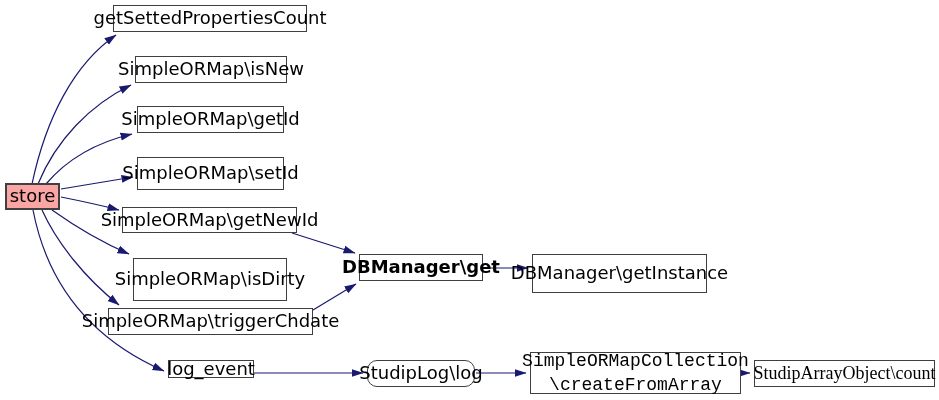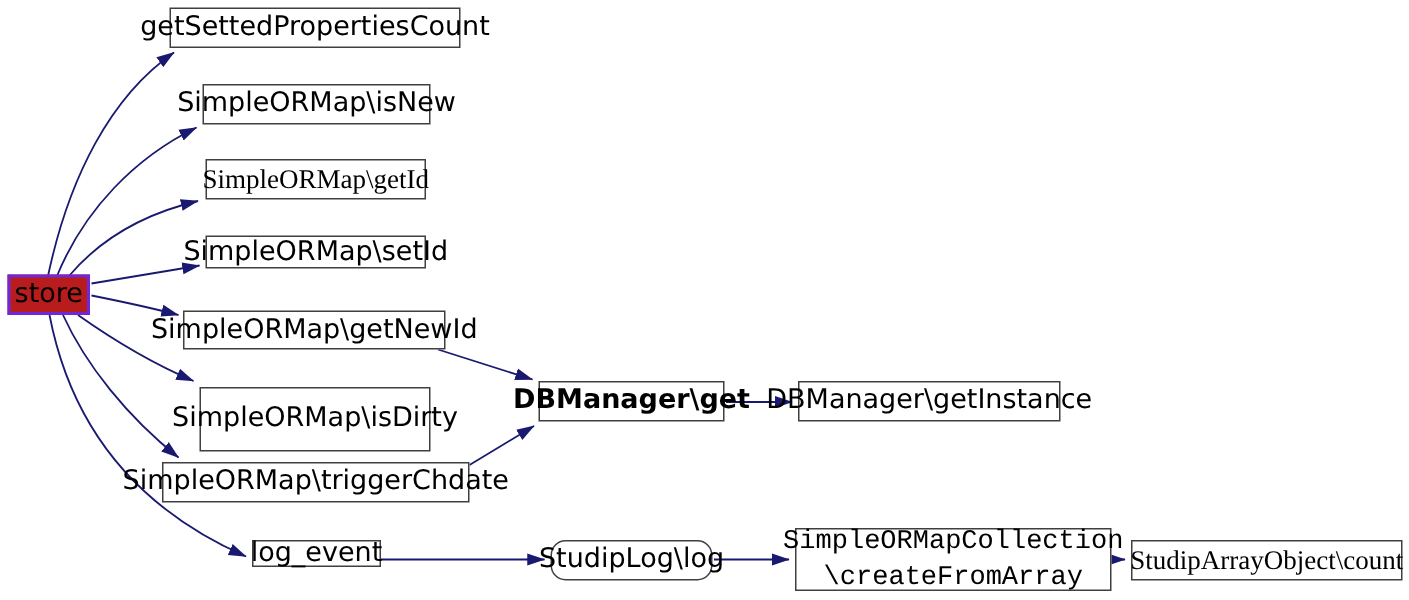--- a/index.html
+++ b/index.html
@@ -35,22 +35,22 @@
     text-align: center;
     font-size: 18px;
     line-height: 1.35;
     white-space: pre-line;
     background: #ffffff;
     border: 1px solid #3f3f3f;
     color: #000000;
     cursor: pointer;
   }
   .node.highlight {
-    background: #b91c1c;
-    border: 2px solid #6d28d9;
+    background: #fca5a5;
+    border: 2px solid #404040;
     cursor: default;
     text-align: right;
   }
 </style>
 </head>
 <body>
 
 <div class="canvas">
   <svg class="edge-layer" width="939" height="400" viewBox="0 0 939 400" xmlns="http://www.w3.org/2000/svg">
     <defs>
@@ -72,26 +72,26 @@
         <path d="M484,268 L528,268" class="edge-path" stroke="#191970" marker-end="url(#arrowhead)"></path>
         <path d="M254,373 L363,373" class="edge-path" stroke="#191970" marker-end="url(#arrowhead)"></path>
         <path d="M476,373 L526,373" class="edge-path" stroke="#191970" marker-end="url(#arrowhead)"></path>
         <path d="M706,373 L750,373" class="edge-path" stroke="#191970" marker-end="url(#arrowhead)"></path>
       </g>
   </svg>
   <div id="node-layer">
       <div class="node highlight" style="left: 5px; top: 183px; width: 55px; height: 27px;">store</div>
       <div class="node" style="left: 113px; top: 5px; width: 194px; height: 27px;">getSettedPropertiesCount</div>
       <div class="node" style="left: 135px; top: 56px; width: 152px; height: 27px;">SimpleORMap\isNew</div>
-      <div class="node" style="left: 137px; top: 106px; width: 147px; height: 27px; font-family: Liberation Serif, serif;">SimpleORMap\getId</div>
-      <div class="node" style="left: 137px; top: 157px; width: 147px; height: 22px;">SimpleORMap\setId</div>
+      <div class="node" style="left: 137px; top: 106px; width: 147px; height: 27px;">SimpleORMap\getId</div>
+      <div class="node" style="left: 137px; top: 157px; width: 147px; height: 33px;">SimpleORMap\setId</div>
       <div class="node" style="left: 122px; top: 207px; width: 175px; height: 26px;">SimpleORMap\getNewId</div>
       <div class="node" style="left: 133px; top: 258px; width: 154px; height: 43px;">SimpleORMap\isDirty</div>
       <div class="node" style="left: 108px; top: 308px; width: 205px; height: 27px;">SimpleORMap\triggerChdate</div>
       <div class="node" style="left: 168px; top: 360px; width: 86px; height: 18px;">log_event</div>
       <div class="node" style="left: 359px; top: 254px; width: 124px; height: 27px; font-weight: bold;">DBManager\get</div>
-      <div class="node" style="left: 532px; top: 254px; width: 175px; height: 27px;">DBManager\getInstance</div>
+      <div class="node" style="left: 532px; top: 254px; width: 175px; height: 39px;">DBManager\getInstance</div>
       <div class="node" style="left: 367px; top: 360px; width: 108px; height: 27px; border-radius: 10px;">StudipLog\log</div>
       <div class="node" style="left: 530px; top: 352px; width: 211px; height: 42px; font-family: Liberation Mono, monospace;">SimpleORMapCollection
 \createFromArray</div>
       <div class="node" style="left: 754px; top: 360px; width: 181px; height: 27px; font-family: Liberation Serif, serif;">StudipArrayObject\count</div>
     </div>
 </div>
 
 </body></html>

